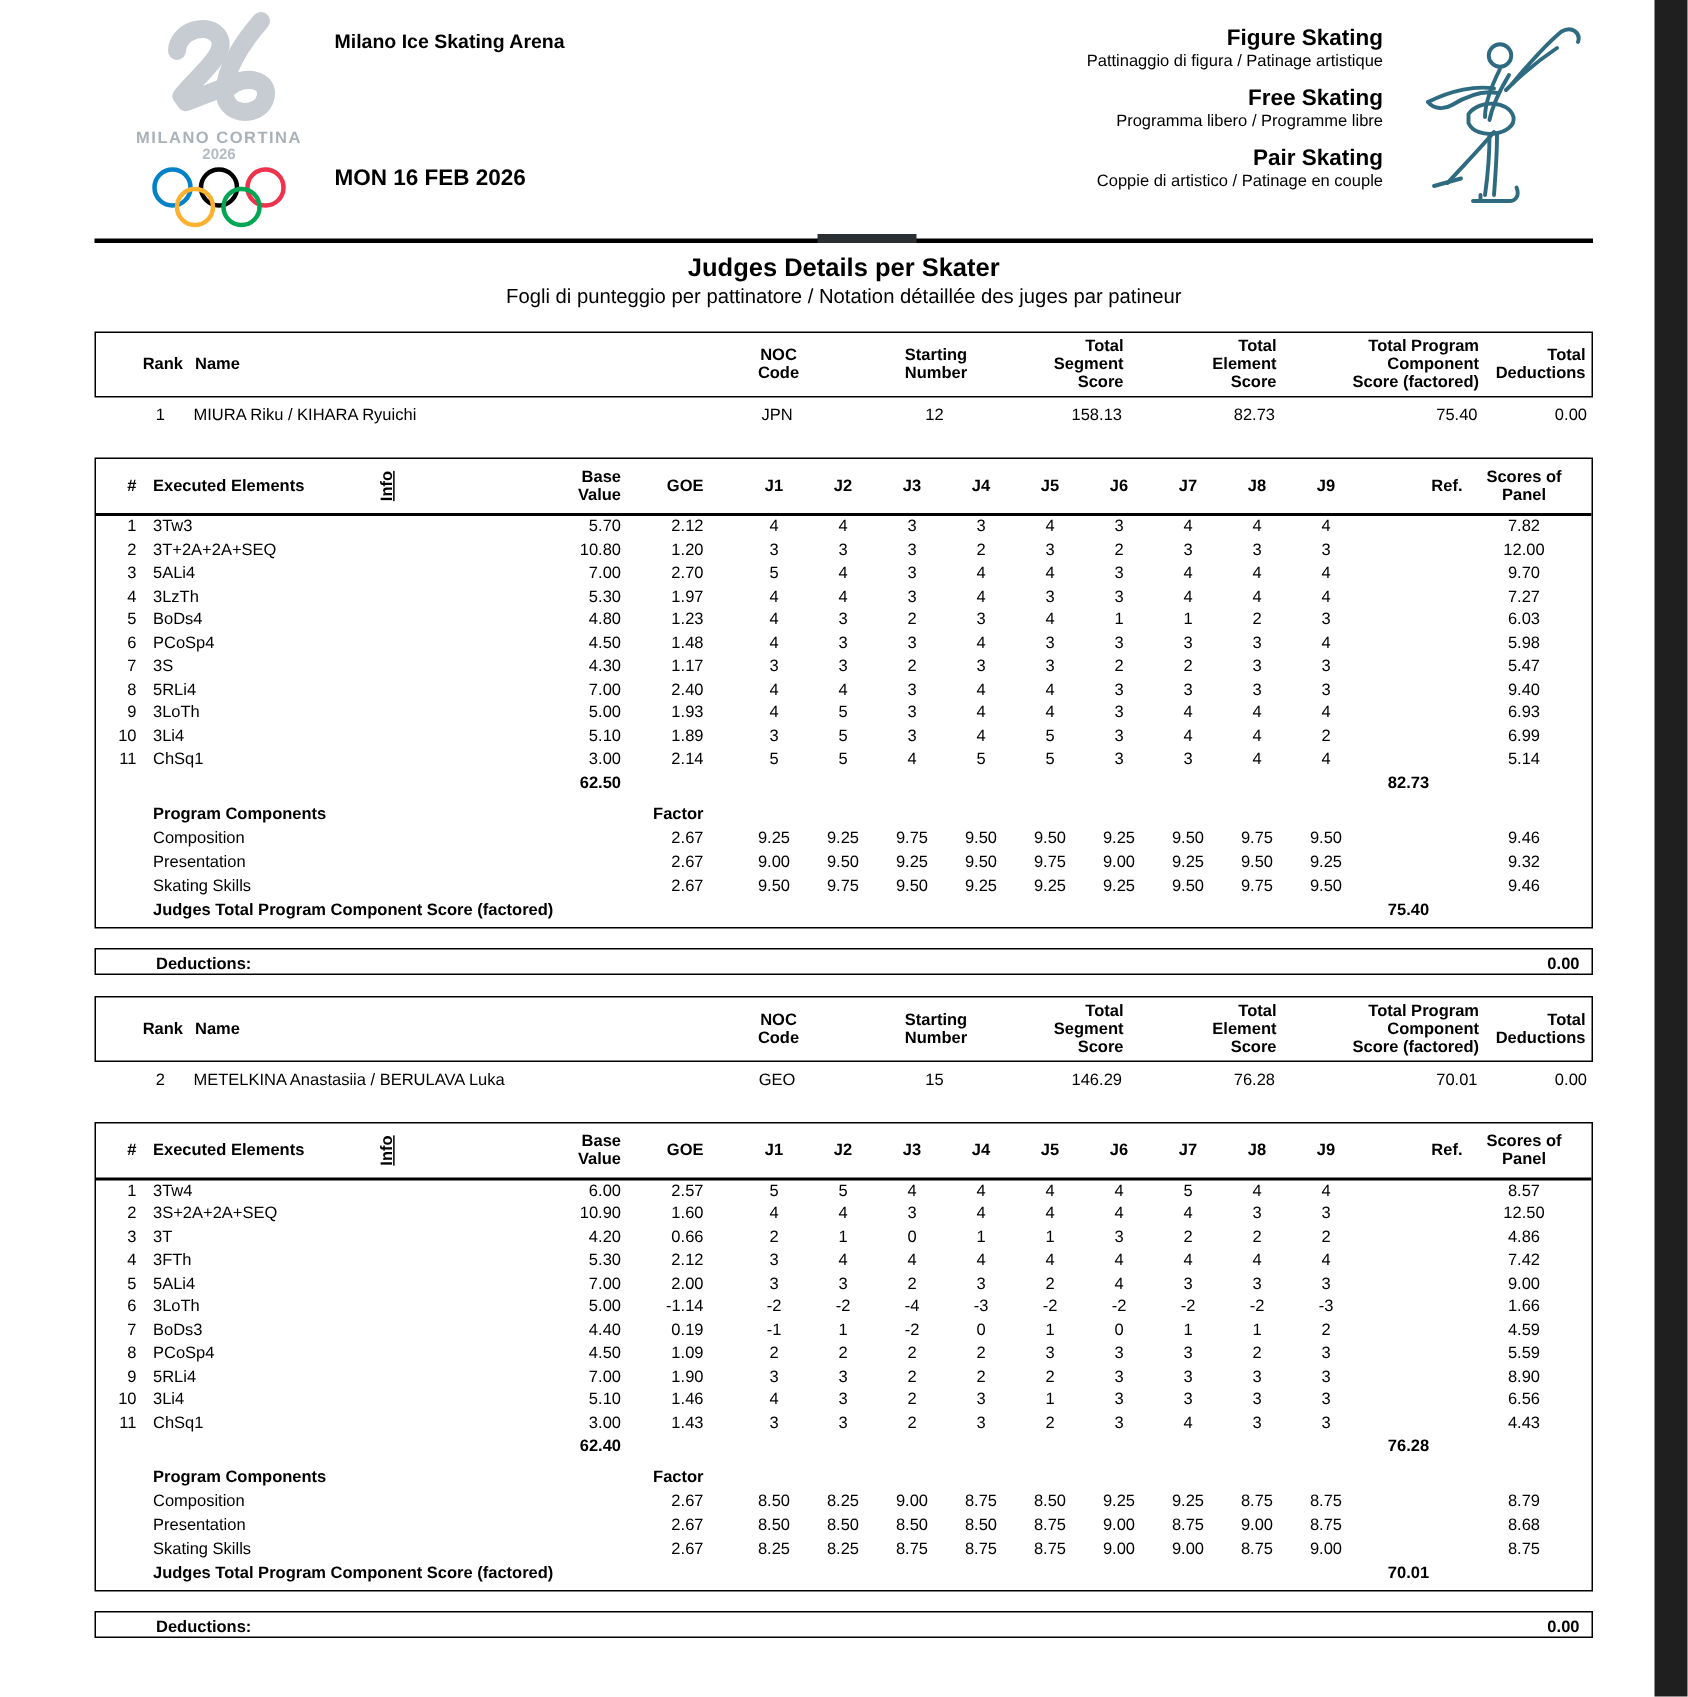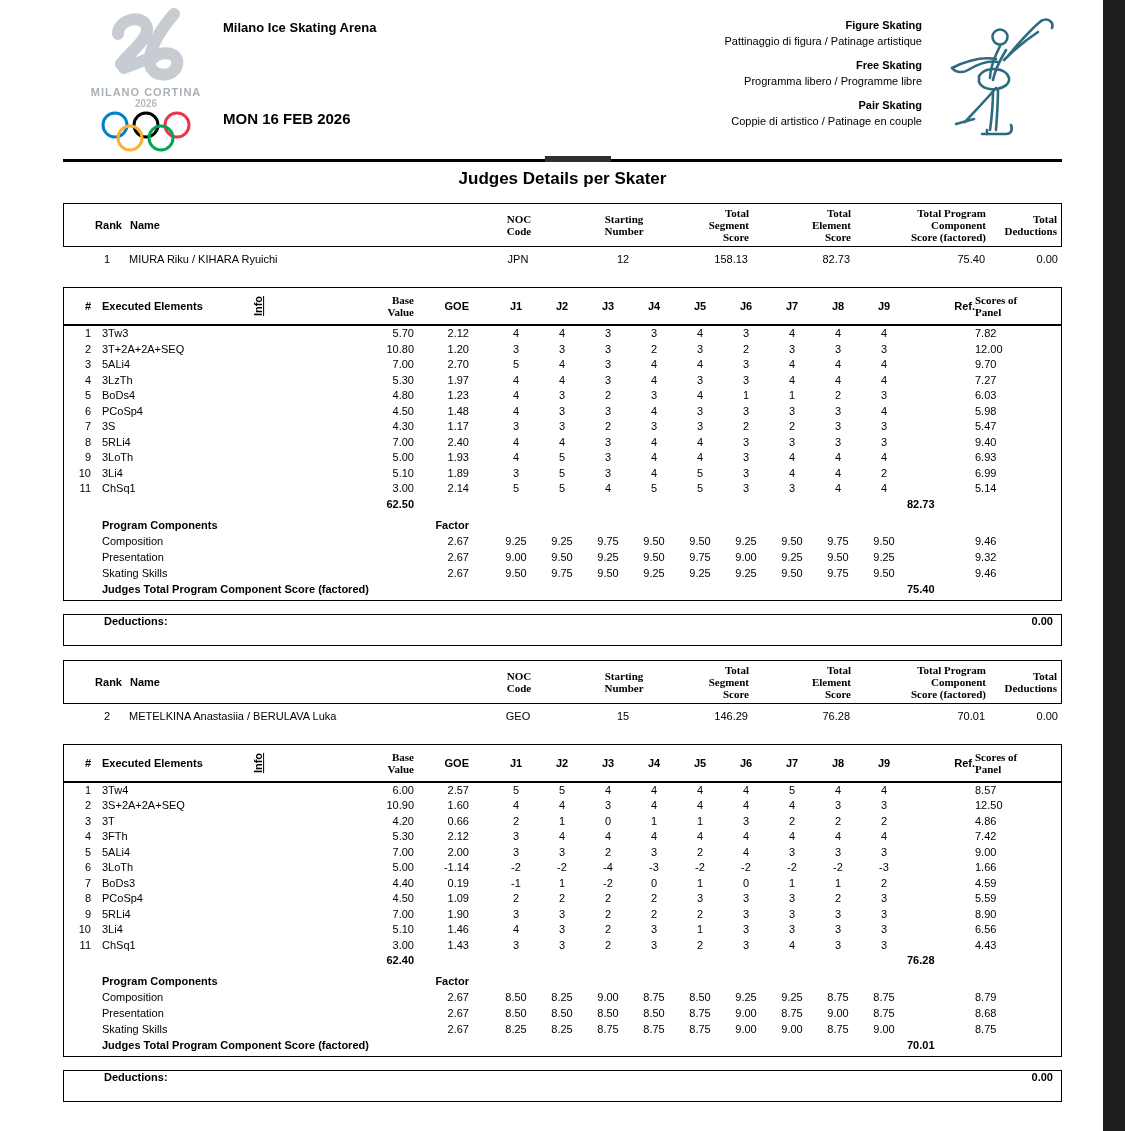--- a/index.html
+++ b/index.html
@@ -13,66 +13,66 @@
   
   .page-header { position:relative; height:162px; border-bottom:3px solid #000; }
   .hdr-notch { position:absolute; left:482px; bottom:-3px; width:66px; height:6px; background:#2a2f33; }
   .logo-block { position:absolute; left:20px; top:8px; width:126px; text-align:center; }
   .logo-mark { display:block; margin:0 auto; }
   .logo-line1 { font-size:11px; font-weight:bold; letter-spacing:1px; color:#a9b1b9; white-space:nowrap; }
   .logo-line2 { font-size:10px; font-weight:bold; color:#b4bbc2; margin-bottom:2px; }
   .arena-title { position:absolute; left:160px; top:20px; font-size:13px; font-weight:bold; }
   .event-date  { position:absolute; left:160px; top:110px; font-size:15px; font-weight:bold; }
   .disciplines { position:absolute; right:140px; top:16px; text-align:right; }
-  .disc-title { font-size:11px; font-weight:bold; line-height:19px; }
+  .disc-title { font-size:15px; font-weight:bold; line-height:19px; }
   .disc-sub { font-size:11px; line-height:13px; margin-bottom:8px; }
   .pictogram { position:absolute; right:0; top:4px; }
 
   
   .doc-title-block { text-align:center; margin-top:6px; }
   .doc-title { font-size:17px; font-weight:bold; line-height:21px; }
   .doc-subtitle { font-size:13.5px; line-height:18px; }
 
   
   .skater-block { margin-top:14px; }
   .sh-grid { display:grid; grid-template-columns:60px 340px 110px 100px 75px 102px 135px 1fr; font-size:11px; }
   .sh-box { border:1px solid #000; height:44px; }
   .sh-box .sh-grid { height:100%; align-items:center; }
   .sh-values { height:22px; align-items:center; padding-top:2px; }
-  .pre { white-space:pre-line;font-family:Liberation Serif, serif; }
+  .pre { white-space:pre-line; }
   .b { font-weight:bold; }
   .left { text-align:left; } .right { text-align:right; } .ctr { text-align:center; }
   .pr2{padding-right:2px;} .pr4{padding-right:4px;} .pr13{padding-right:13px;} .pl6{padding-left:6px;}
 
   
   .el-box { border:1px solid #000; margin-top:18px; padding-bottom:2px; }
   .erow { display:grid; grid-template-columns:32px 130px 64px 128px 75px repeat(9,46px) 68px 1fr; font-size:11px; }
   .erow > .cell { line-height:15.5px; }
   .el-head { height:38px; align-items:center; border-bottom:2px solid #000; }
   .el-head > .cell { line-height:12px; }
   .c-num { text-align:right; padding-right:5px; }
   .c-name { text-align:left; padding-left:6px; white-space:nowrap; }
   .c-info { text-align:center; }
   .c-base { text-align:right; padding-right:4px; }
   .c-goe { text-align:right; padding-right:24px; }
   .c-j { text-align:center; }
   .c-ref { text-align:right; }
-  .c-panel { text-align:left; padding-right:4px; }
+  .c-panel { text-align:center; padding-right:4px; }
   .c-info-h { display:flex; align-items:center; justify-content:center; }
   .info-rot { transform:rotate(-90deg); font-weight:bold; text-decoration:underline; font-size:11px; }
   .nowrap { white-space:nowrap; overflow:visible; }
   .totals-row { height:16px; }
   .comp-head { height:16px; margin-top:5px; }
   .comp-row { height:16px; }
   .jt-row { height:16px; }
   .g-base { grid-column:4; } .g-goe { grid-column:5; } .g-name { grid-column:2; }
   .g-panel { grid-column:15; } .g-jt { grid-column:2 / span 10; }
 
   
-  .ded-box { border:1px solid #000; height:32px; margin-top:13px; display:flex; align-items:flex-start; font-size:11px; }
+  .ded-box { border:1px solid #000; height:18px; margin-top:13px; display:flex; align-items:flex-end; font-size:11px; }
   .ded-box .ded-label { padding-left:40px; }
   .ded-box .ded-val { margin-left:auto; padding-right:8px; }
 </style>
 </head>
 <body>
 
 <div class="side-band"></div>
 
 <div class="content">
 
@@ -132,20 +132,21 @@
         <path d="M48,130 L72,130 C77,130 79,126 77,121"></path>
         <path d="M53,126 L53,130"></path>
         <path d="M62,84 C50,98 40,108 31,118"></path>
         <path d="M22,120 L40,115"></path>
       </g>
     </svg>
   </div>
 
   <div class="doc-title-block">
     <div class="doc-title">Judges Details per Skater</div>
+    <div class="doc-subtitle">Fogli di punteggio per pattinatore / Notation détaillée des juges par patineur</div>
   </div>
 
   <div>
   <section class="skater-block">
 
     <div class="sh-box">
       <div class="sh-grid">
         <div class="cell b right pr2">Rank</div>
         <div class="cell b left pl6">Name</div>
         <div class="cell b ctr pre">NOC

